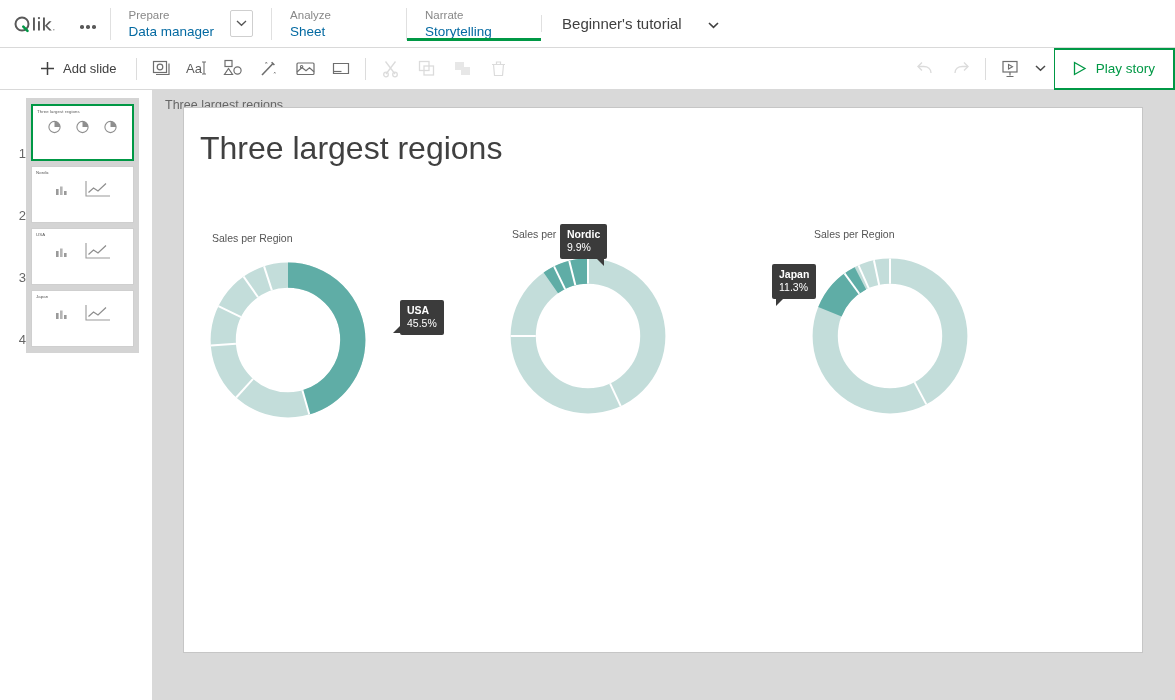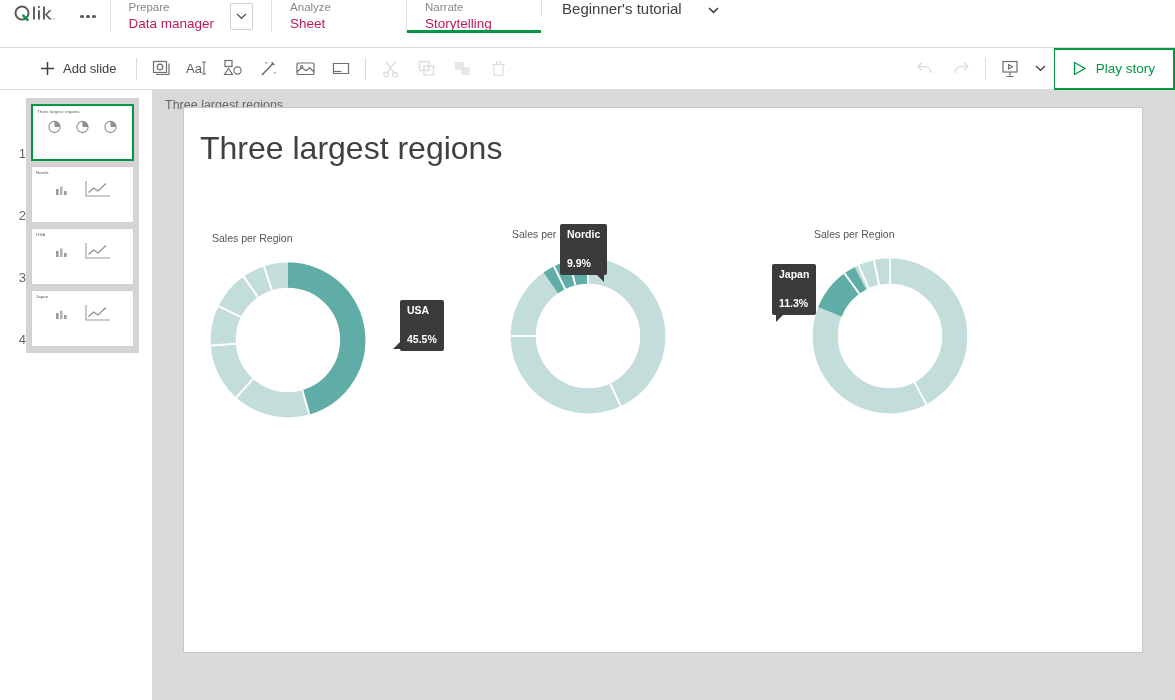--- a/index.html
+++ b/index.html
@@ -6,21 +6,21 @@
   html, body {
     width: 1175px; height: 700px;
     font-family: "Liberation Sans", sans-serif;
     background: #ffffff;
     overflow: hidden;
   }
 
   
   .topnav {
     height: 48px; width: 100%;
-    display: flex; align-items: flex-start;
+    display: flex; align-items: center;
     background: #ffffff;
     border-bottom: 1px solid #d9d9d9;
     position: relative;
   }
   .logo-area {
     display: flex; align-items: center;
     padding: 0 14px 0 14px;
     gap: 10px;
   }
   .qlik-logo { display: block; }
@@ -33,21 +33,21 @@
     background: #595959; display: block;
   }
 
   .nav-tab {
     display: flex; flex-direction: column; justify-content: center;
     padding: 0 18px; min-width: 135px;
     border-left: 1px solid #e0e0e0;
     position: relative; cursor: pointer;
   }
   .nav-tab .small { font-size: 11.5px; color: #888; line-height: 15px; }
-  .nav-tab .big   { font-size: 13.5px; color: #be185d; line-height: 17px; }
+  .nav-tab .big   { font-size: 13.5px; color: #0369a1; line-height: 17px; }
   .nav-tab.active::after {
     content: ""; position: absolute; left: 0; right: 0; bottom: -1px;
     height: 3px; background: #009845;
   }
   .nav-tab.with-ctrl { display: flex; flex-direction: row; align-items: center; justify-content: space-between; }
   .nav-tab.with-ctrl .txtcol { display: flex; flex-direction: column; }
   .dm-dropdown {
     width: 23px; height: 27px; border: 1px solid #cfcfcf; border-radius: 2px;
     background: #fff; display: flex; align-items: center; justify-content: center;
     margin-left: 16px; cursor: pointer;
@@ -162,21 +162,21 @@
   .tooltip {
     position: absolute;
     background: #3b3b3b; color: #ffffff;
     font-size: 10.5px; font-weight: bold;
     padding: 4px 7px 5px 7px;
     line-height: 13px;
     white-space: nowrap;
     border-radius: 2px;
   }
   .tooltip .tt-name { font-weight: bold; }
-  .tooltip .tt-val  { font-weight: bold; margin-top: 16px; }
+  .tooltip .tt-val  { font-weight: normal; }
   .tooltip .tail {
     position: absolute; width: 0; height: 0;
   }
   .tooltip.tail-left .tail {
     left: -7px; bottom: 2px;
     border-top: 8px solid transparent;
     border-right: 8px solid #3b3b3b;
   }
   .tooltip.tail-bottom-right .tail {
     right: 3px; bottom: -7px;

